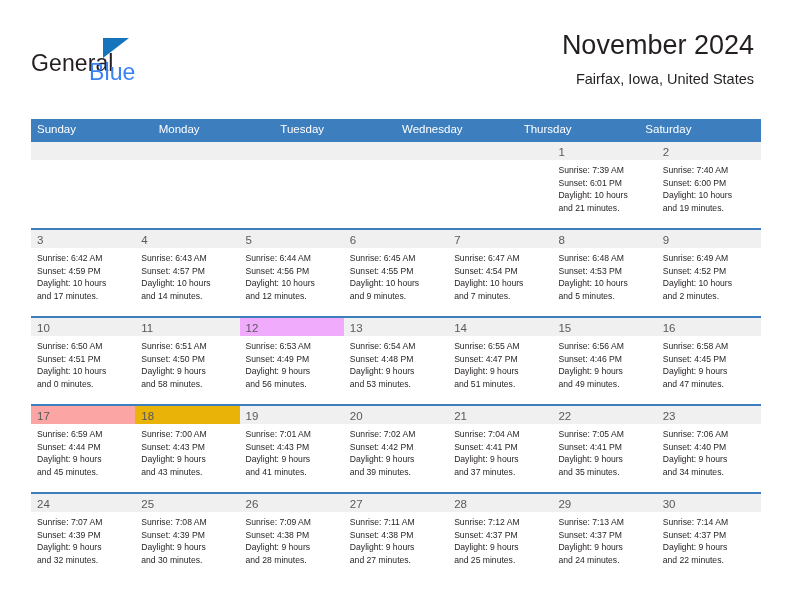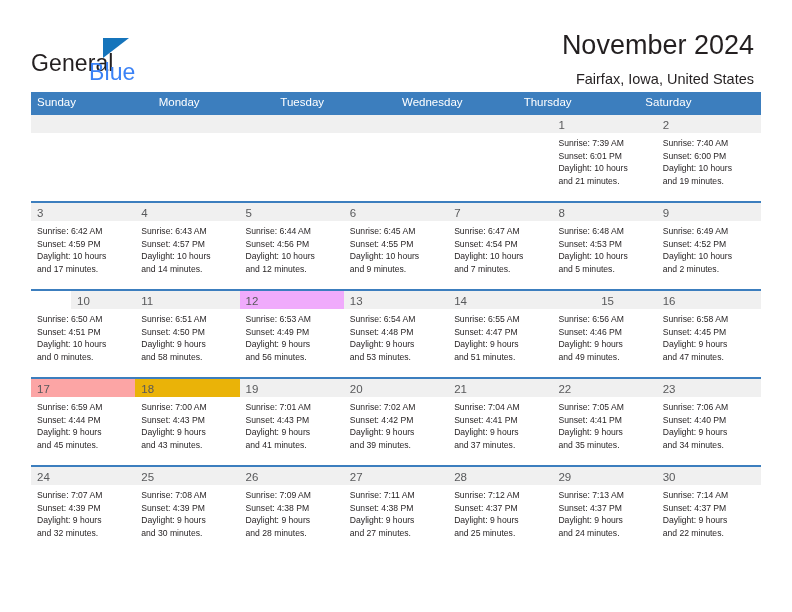--- a/index.html
+++ b/index.html
@@ -86,21 +86,21 @@
     font-weight: 400;
     color: #231f20;
     line-height: 18px;
     white-space: nowrap;
   }
 
   
   .calendar {
     position: absolute;
     left: 31px;
-    top: 92px;
+    top: 119px;
     width: 730px;
   }
   .dow-row {
     display: flex;
     background: #3c7ebe;
     height: 21px;
   }
   .dow {
     flex: 1 1 0;
     color: #ffffff;
@@ -275,21 +275,21 @@
             <div class="day-info">
               <div>Sunrise: 6:49 AM</div>
               <div>Sunset: 4:52 PM</div>
               <div>Daylight: 10 hours</div>
               <div>and 2 minutes.</div>
             </div>
           </div>
         </div>
         <div class="week" style="border-top-color: rgb(60, 126, 190);">
           <div class="day">
-            <div class="daynum-band" style="background: rgb(240, 240, 240); margin-left: 40px;"><span class="daynum">10</span></div>
+            <div class="daynum-band" style="background: rgb(240, 240, 240);"><span class="daynum">10</span></div>
             <div class="day-info">
               <div>Sunrise: 6:50 AM</div>
               <div>Sunset: 4:51 PM</div>
               <div>Daylight: 10 hours</div>
               <div>and 0 minutes.</div>
             </div>
           </div>
           <div class="day">
             <div class="daynum-band" style="background: rgb(240, 240, 240);"><span class="daynum">11</span></div>
             <div class="day-info">
@@ -320,21 +320,21 @@
           <div class="day">
             <div class="daynum-band" style="background: rgb(240, 240, 240);"><span class="daynum">14</span></div>
             <div class="day-info">
               <div>Sunrise: 6:55 AM</div>
               <div>Sunset: 4:47 PM</div>
               <div>Daylight: 9 hours</div>
               <div>and 51 minutes.</div>
             </div>
           </div>
           <div class="day">
-            <div class="daynum-band" style="background: rgb(240, 240, 240); text-align: center;"><span class="daynum">15</span></div>
+            <div class="daynum-band" style="background: rgb(240, 240, 240);"><span class="daynum">15</span></div>
             <div class="day-info">
               <div>Sunrise: 6:56 AM</div>
               <div>Sunset: 4:46 PM</div>
               <div>Daylight: 9 hours</div>
               <div>and 49 minutes.</div>
             </div>
           </div>
           <div class="day">
             <div class="daynum-band" style="background: rgb(240, 240, 240);"><span class="daynum">16</span></div>
             <div class="day-info">

